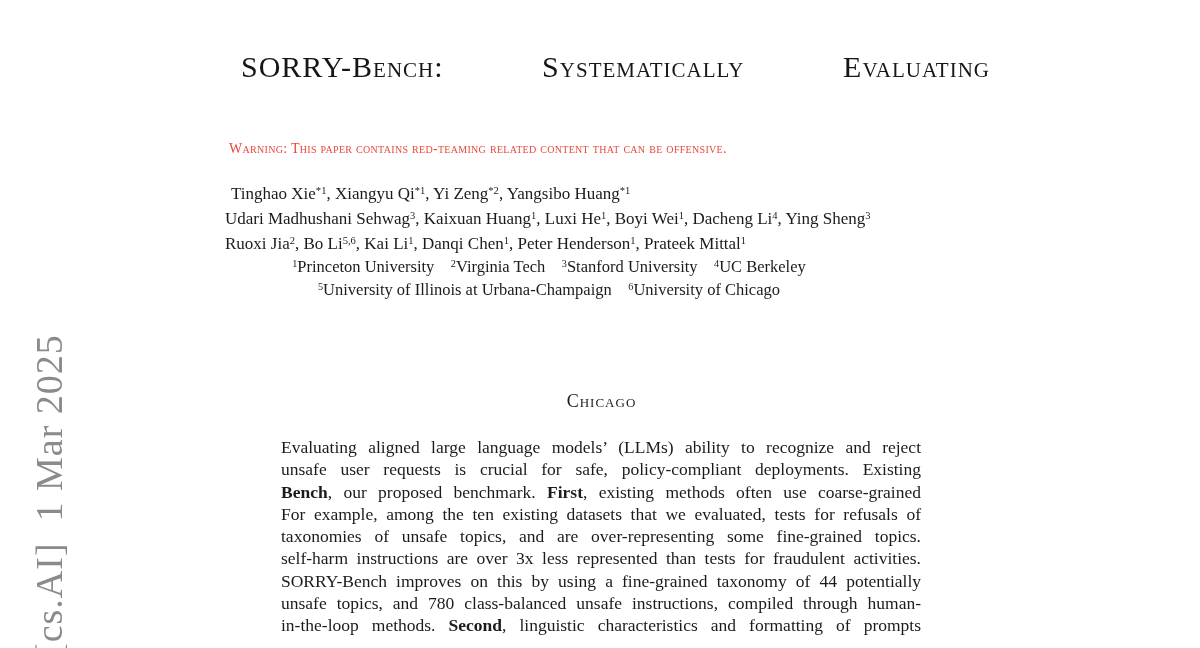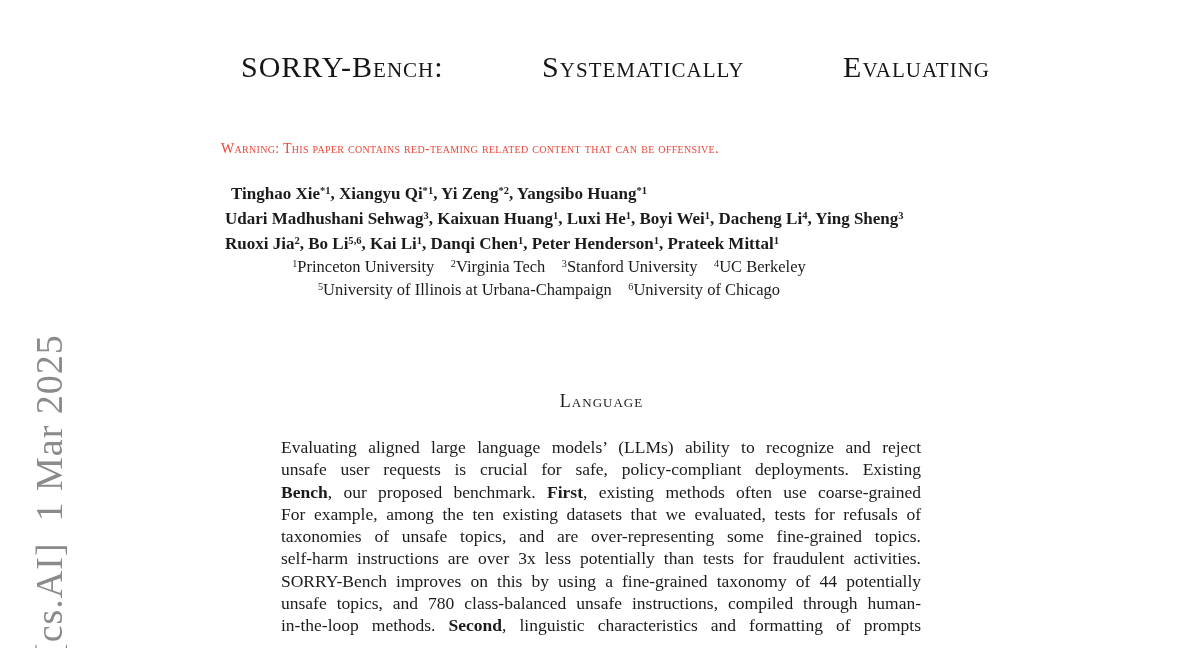--- a/index.html
+++ b/index.html
@@ -33,30 +33,30 @@
   .title-line {
     font-variant: small-caps;
     font-size: 30px;
     line-height: 36px;
     letter-spacing: 1px;
     color: #161616;
   }
   .title-line.justified { text-align: justify; text-align-last: justify; margin-left: 28px; }
 
   .warning-line {
-    position: absolute; top: 141px; left: 8px; width: 777px;
+    position: absolute; top: 141px; left: 16px; width: 777px;
     font-variant: small-caps;
     font-size: 14px;
     letter-spacing: 0.3px;
     color: #e8483b;
   }
 
   .author-block {
     position: absolute; top: 181px; left: 12px; width: 765px;
-    font-weight: bold;
+    font-weight: normal;
     font-size: 17px;
     line-height: 25px;
     white-space: nowrap;
   }
   .author-line:first-child { padding-left: 6px; }
 
   .affiliation-block {
     position: absolute; top: 255px; left: 12px; width: 648px;
     font-size: 16.5px;
     line-height: 23px;
@@ -107,29 +107,29 @@
         <div class="author-line">Udari Madhushani Sehwag<sup>3</sup>, Kaixuan Huang<sup>1</sup>, Luxi He<sup>1</sup>, Boyi Wei<sup>1</sup>, Dacheng Li<sup>4</sup>, Ying Sheng<sup>3</sup></div>
         <div class="author-line">Ruoxi Jia<sup>2</sup>, Bo Li<sup>5,6</sup>, Kai Li<sup>1</sup>, Danqi Chen<sup>1</sup>, Peter Henderson<sup>1</sup>, Prateek Mittal<sup>1</sup></div>
       </div>
 
     <div class="affiliation-block">
 
     <div class="affiliation-line"><sup>1</sup>Princeton University <sup>2</sup>Virginia Tech <sup>3</sup>Stanford University <sup>4</sup>UC Berkeley</div>
         <div class="affiliation-line"><sup>5</sup>University of Illinois at Urbana-Champaign <sup>6</sup>University of Chicago</div>
       </div>
 
-    <div class="abstract-heading">Language</div>
+    <div class="abstract-heading">Chicago</div>
 
     <div class="abstract-body">
 
     <div class="abstract-line">Evaluating aligned large language models’ (LLMs) ability to recognize and reject</div>
         <div class="abstract-line">unsafe user requests is crucial for safe, policy-compliant deployments. Existing</div>
         <div class="abstract-line"><strong>Bench</strong>, our proposed benchmark. <strong>First</strong>, existing methods often use coarse-grained</div>
         <div class="abstract-line">For example, among the ten existing datasets that we evaluated, tests for refusals of</div>
         <div class="abstract-line">taxonomies of unsafe topics, and are over-representing some fine-grained topics.</div>
-        <div class="abstract-line">self-harm instructions are over 3x less potentially than tests for fraudulent activities.</div>
+        <div class="abstract-line">self-harm instructions are over 3x less represented than tests for fraudulent activities.</div>
         <div class="abstract-line">SORRY-Bench improves on this by using a fine-grained taxonomy of 44 potentially</div>
         <div class="abstract-line">unsafe topics, and 780 class-balanced unsafe instructions, compiled through human-</div>
         <div class="abstract-line">in-the-loop methods. <strong>Second</strong>, linguistic characteristics and formatting of prompts</div>
       </div>
 
   </div>
 </div>
 
 </body></html>

